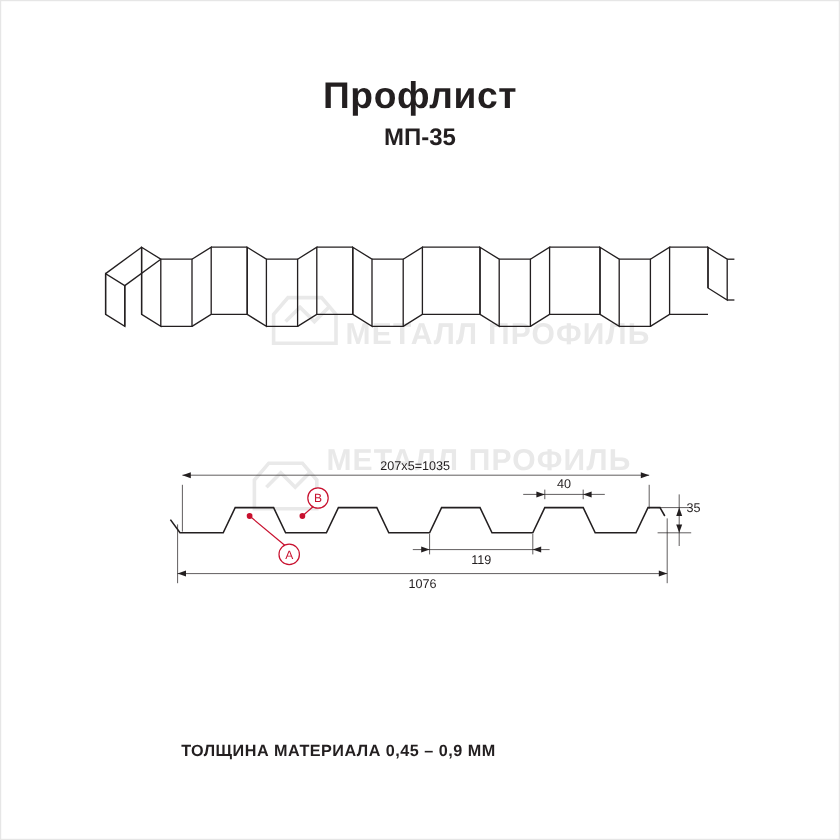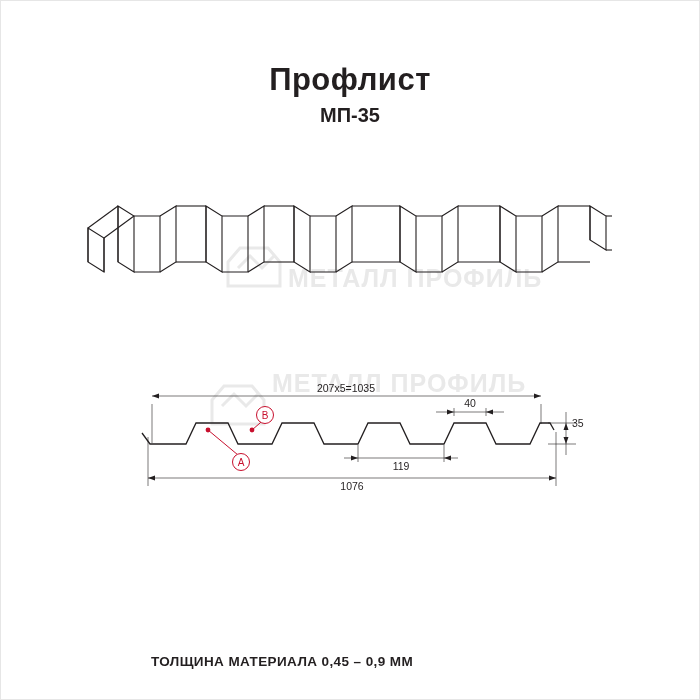--- a/index.html
+++ b/index.html
@@ -50,21 +50,20 @@
   .footnote {
     position: absolute;
     top: 618px;
     left: 0;
     width: 564px;
     text-align: center;
     font-size: 13.5px;
     font-weight: bold;
     color: #231f20;
     letter-spacing: 0.4px;
-    margin-top: 36px;
   }
   svg.layer {
     position: absolute;
     left: 0;
     top: 0;
   }
   .wm-text {
     font-family: "Liberation Sans", sans-serif;
     font-size: 25px;
     font-weight: bold;

